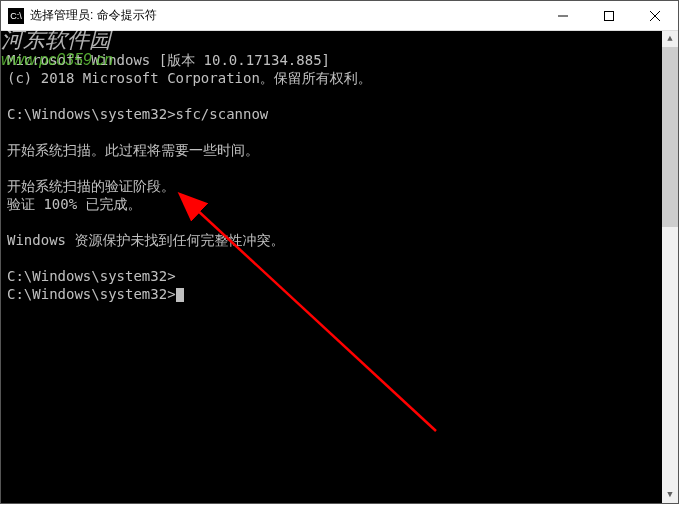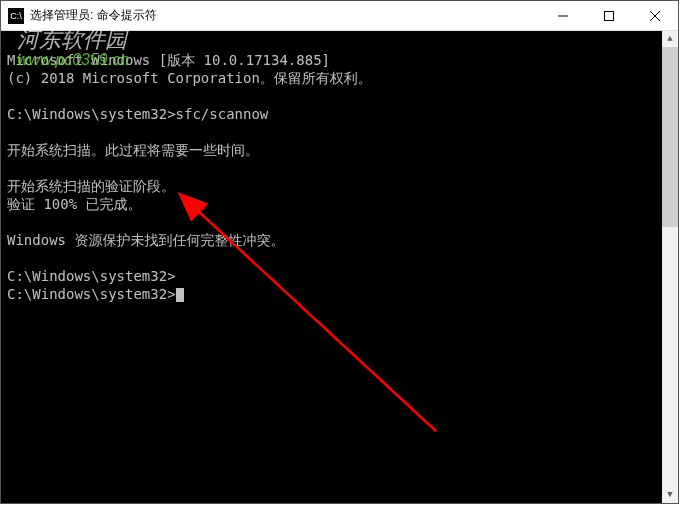--- a/index.html
+++ b/index.html
@@ -115,21 +115,21 @@
     .cursor {
       display: inline-block;
       width: 8px;
       height: 14px;
       background: #c0c0c0;
       vertical-align: middle;
     }
     .watermark {
       position: absolute;
       top: 24px;
-      left: 16px;
+      left: 0;
       font-size: 22px;
       font-family: "Microsoft YaHei", sans-serif;
       color: rgba(255,255,255,0.7);
       font-style: italic;
       pointer-events: none;
       z-index: 10;
     }
     .watermark .green {
       color: rgba(100,200,60,0.85);
     }

